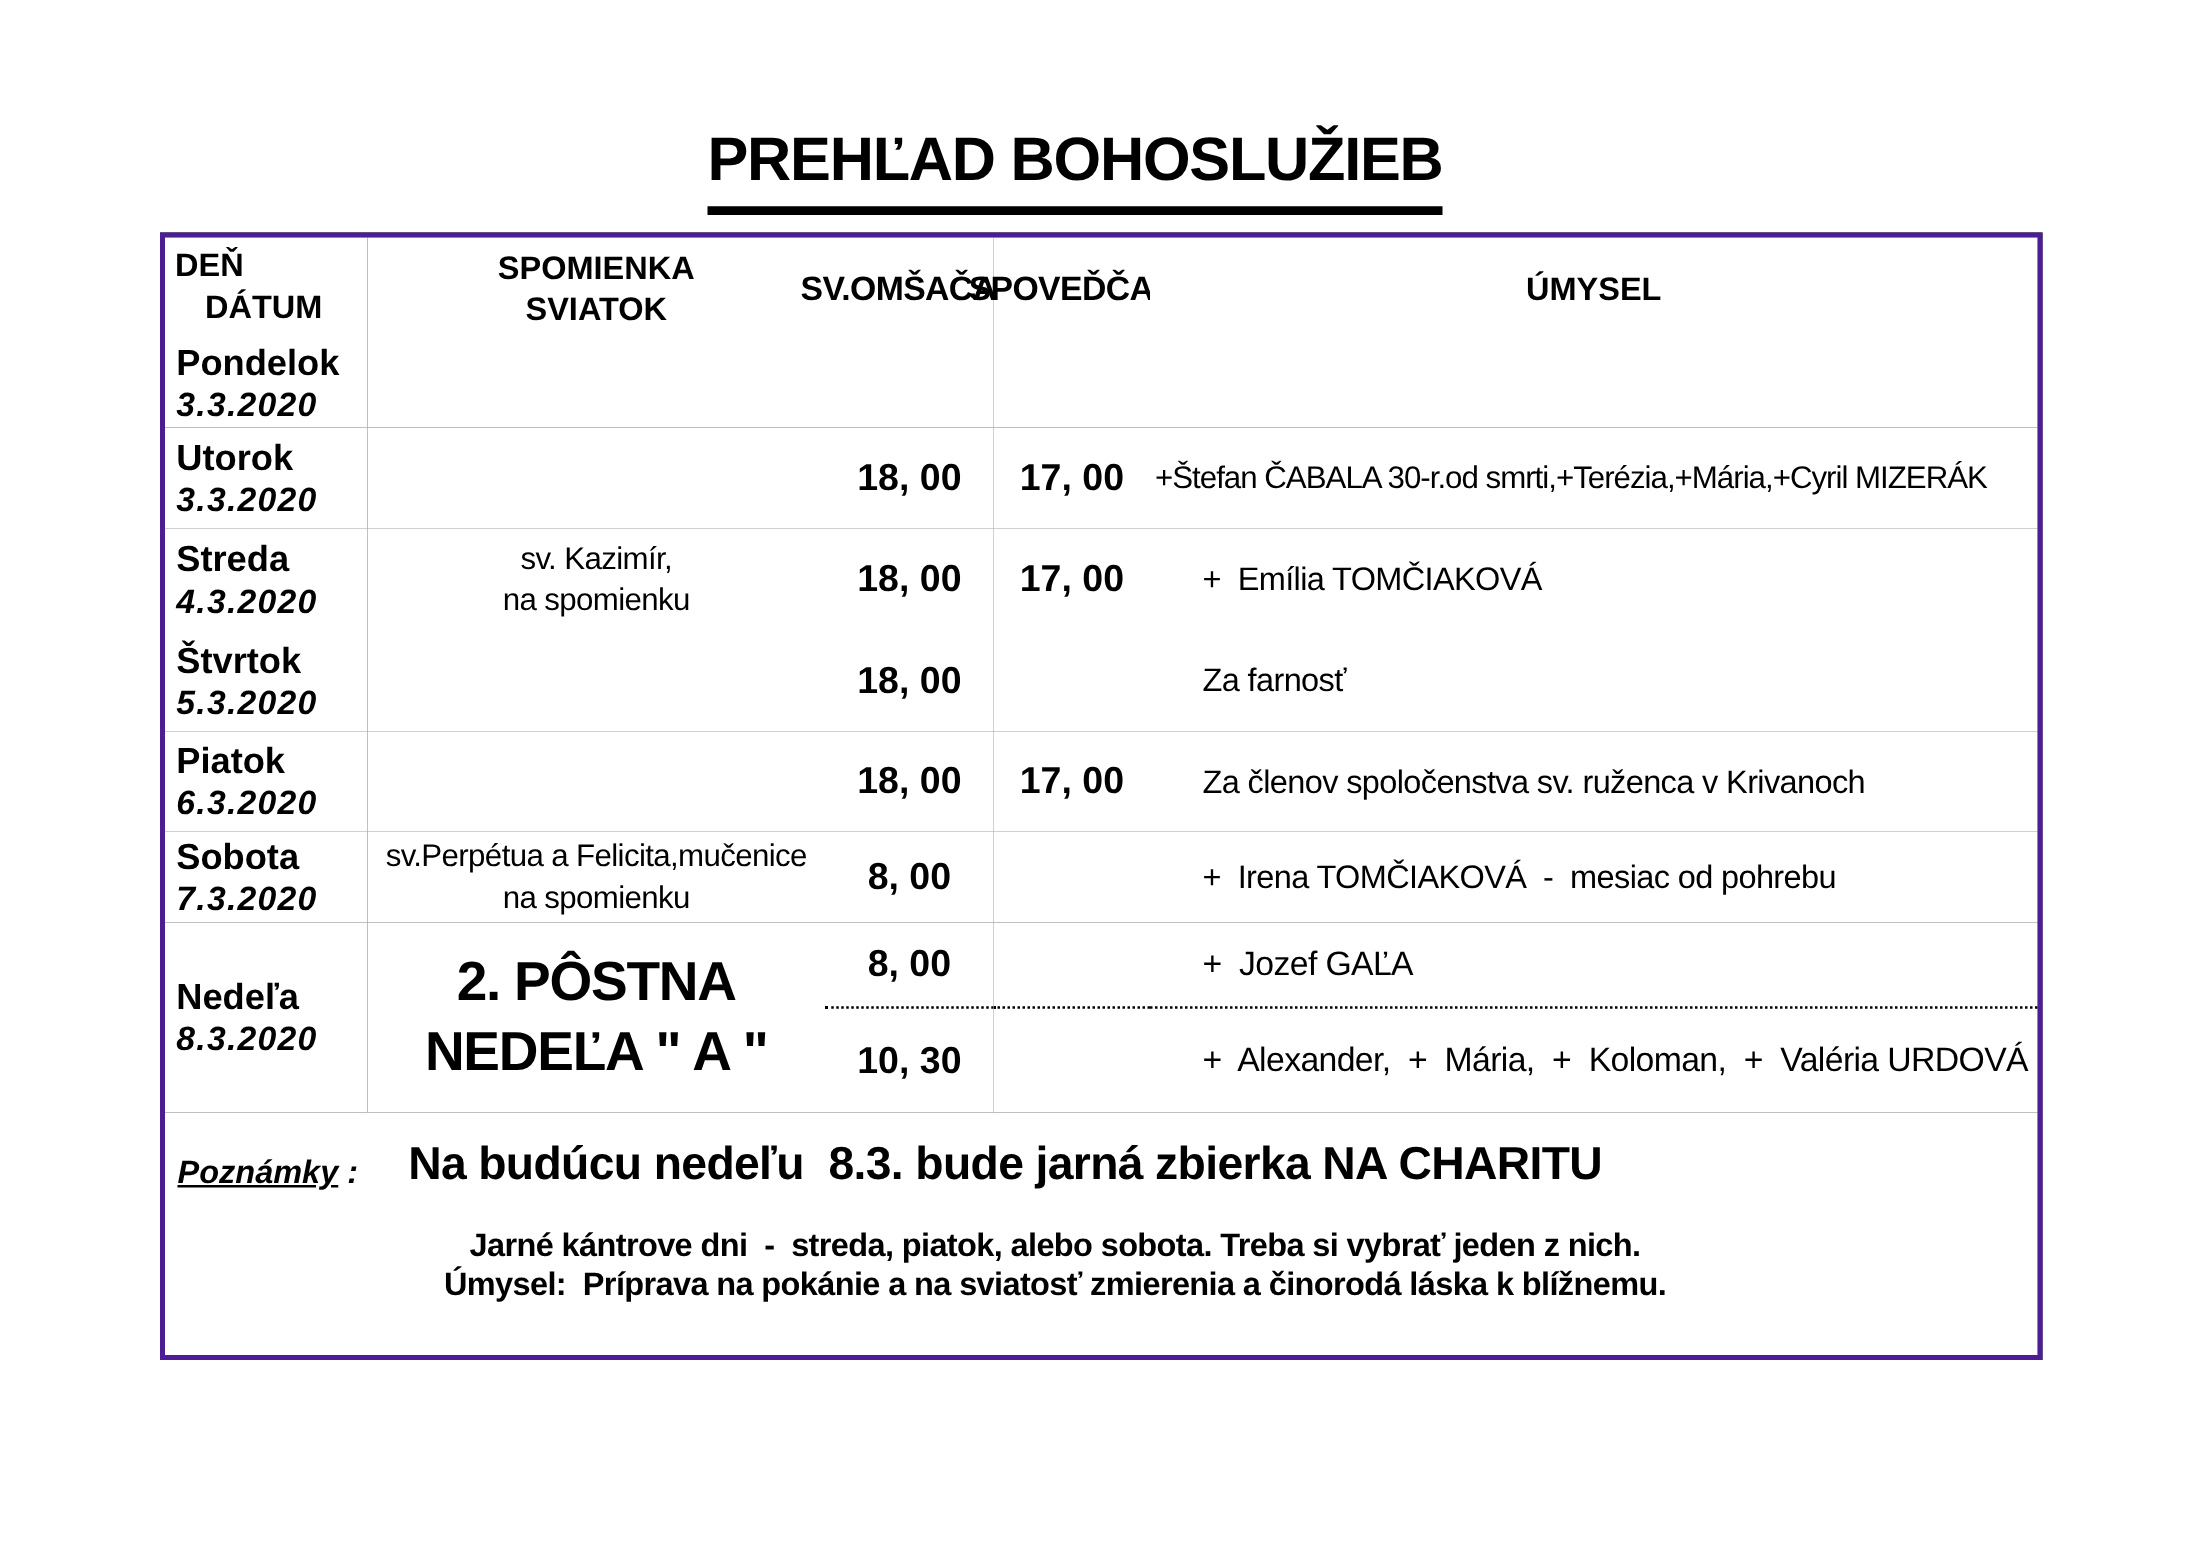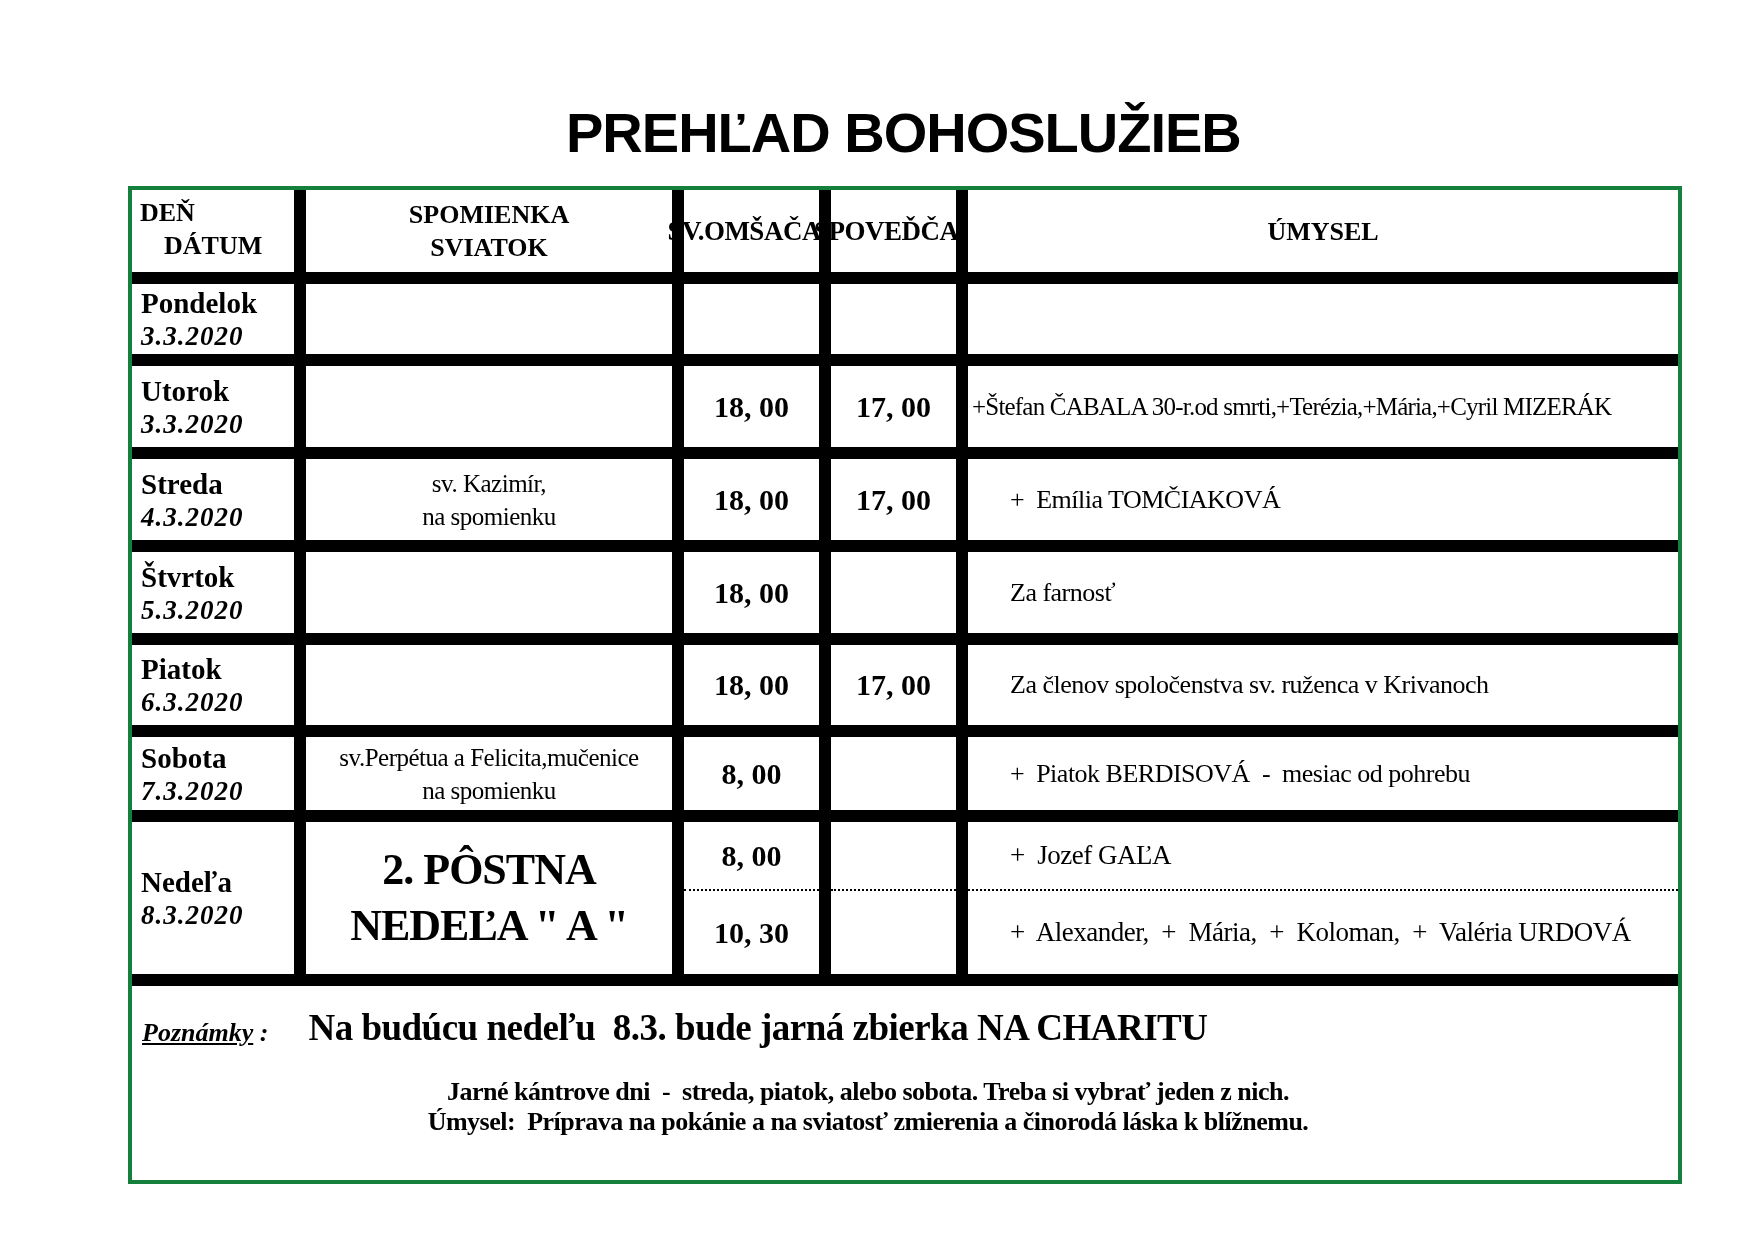--- a/index.html
+++ b/index.html
@@ -2,29 +2,29 @@
 <html><head>
 <meta charset="utf-8">
 <style>
   html,body{margin:0;padding:0;background:#fff;}
   body{
     width:1753px;height:1240px;position:relative;overflow:hidden;
     font-family:"Liberation Sans", sans-serif;color:#000;
   }
   .title{
     position:absolute;left:566px;top:100px;
-    font-size:56px;font-weight:bold;letter-spacing:-1px;
-    border-bottom:7px solid #000;padding-bottom:21px;white-space:pre;
+    font-size:49px;font-weight:bold;letter-spacing:-1px;
+    border-bottom:7px solid #000;padding-bottom:9px;white-space:pre;
   }
   .schedule{
     position:absolute;left:128px;top:186px;
     display:grid;
     grid-template-columns:162px 366px 135px 125px 710px;
     grid-template-rows:82px 70px 81px 81px 81px 80px 73px 152px 194px;
-    gap:12px;background:#000;border:4px solid #15803d;font-family:Liberation Serif, serif;
+    gap:0;background:#000;border:4px solid #4c1d95;
   }
   .cell{background:#fff;position:relative;overflow:visible;}
   
   .h-day{padding:6px 0 0 8px;font-weight:bold;font-size:26px;line-height:33px;}
   .h-day .l2{padding-left:24px;}
   .h-center{display:flex;flex-direction:column;align-items:center;justify-content:center;
     font-weight:bold;font-size:26px;line-height:33px;text-align:center;}
   .h-time{display:flex;flex-direction:row;align-items:center;justify-content:center;
     font-weight:bold;font-size:27px;line-height:33px;white-space:pre;letter-spacing:-0.5px;}
   
@@ -136,21 +136,21 @@
   <div class="cell daycell">
     <div class="dayname">Sobota</div>
     <div class="daydate">7.3.2020</div>
   </div>
   <div class="cell memcell">
     <div class="memline">sv.Perpétua a Felicita,mučenice</div>
     <div class="memline">na spomienku</div>
   </div>
   <div class="cell timecell">8, 00</div>
   <div class="cell timecell"></div>
-  <div class="cell intcell">+  Piatok BERDISOVÁ  -  mesiac od pohrebu</div>
+  <div class="cell intcell">+  Irena TOMČIAKOVÁ  -  mesiac od pohrebu</div>
 
   <div class="cell daycell">
     <div class="dayname">Nedeľa</div>
     <div class="daydate">8.3.2020</div>
   </div>
   <div class="cell feastcell">
     <div class="feastline">2. PÔSTNA</div>
     <div class="feastline">NEDEĽA " A "</div>
   </div>
   <div class="cell splitcell">

